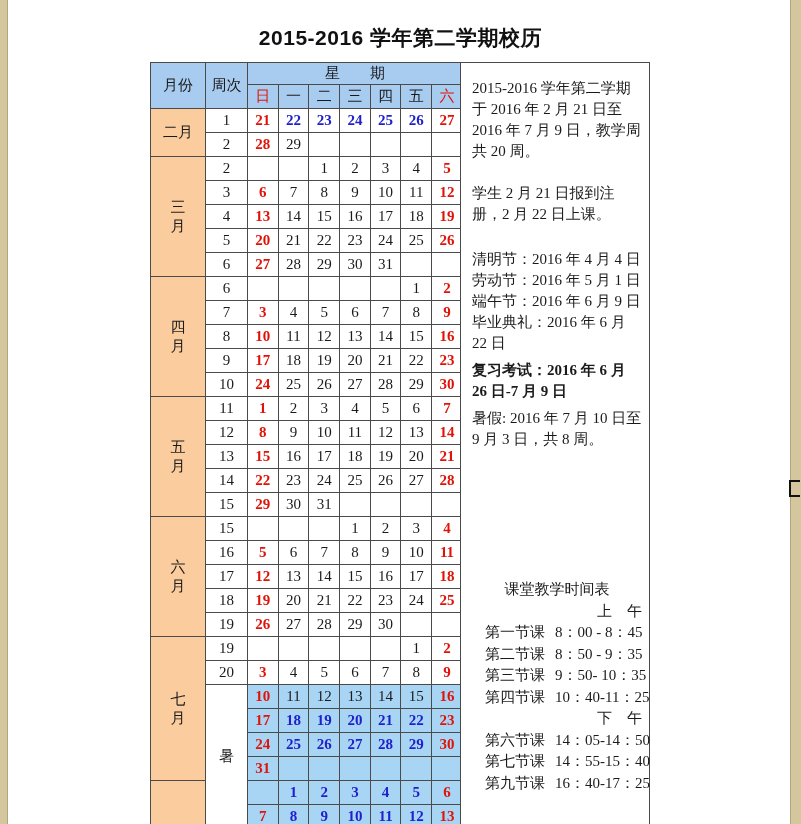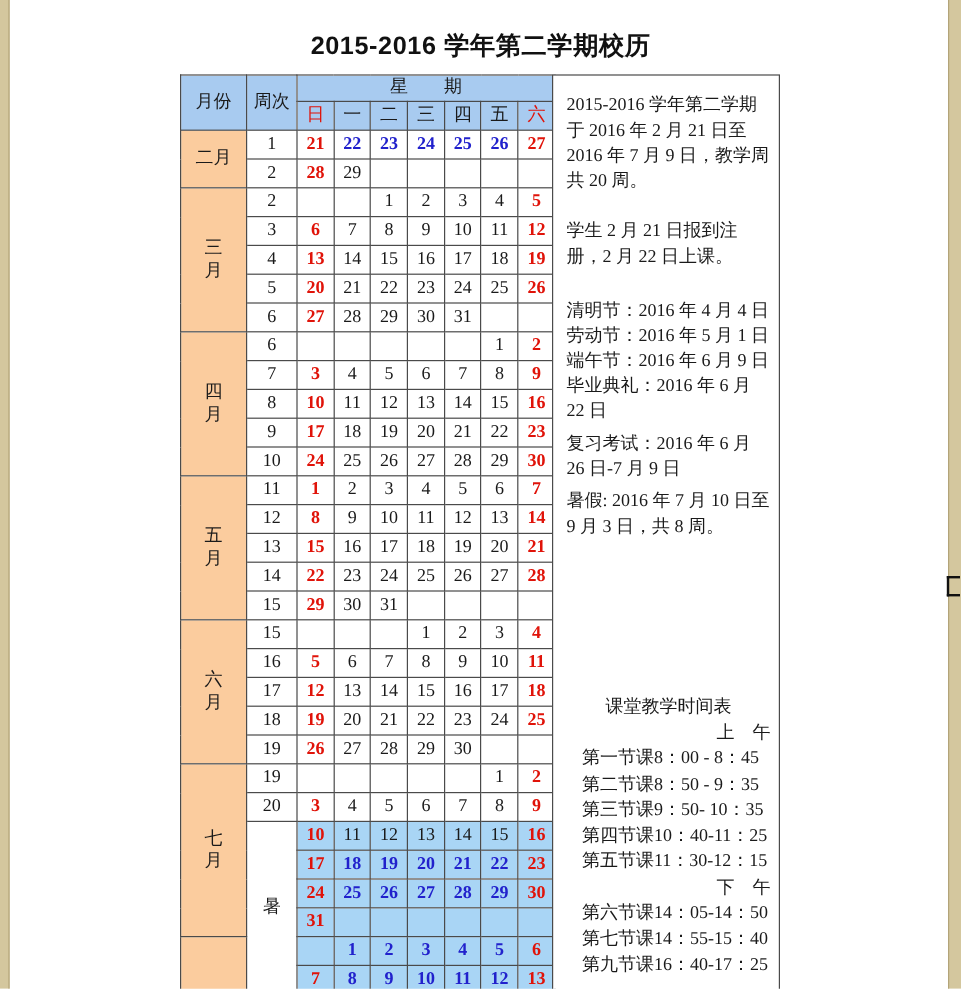--- a/index.html
+++ b/index.html
@@ -25,25 +25,25 @@
   .week-cell{background:#ffffff;}
   .summer{background:var(--summer-bg,#a9d5f5);}
   .num-red{color:var(--red,#e01309);font-weight:bold;}
   .num-blue{color:var(--blue,#2121cc);font-weight:bold;}
   .notes{position:absolute;left:460px;top:62px;width:190px;height:780px;
     border:1px solid #4a4a4a;box-sizing:border-box;background:#fff;
     padding:15px 7px 0 11px;font-size:15px;line-height:21px;z-index:1;}
   .notes p{margin:0 0 21px 0;}
   .notes p.p2{margin-bottom:24px;}
   .holidays{margin-bottom:6px;}
-  .notes p.exam{margin-bottom:6px;}
+  .notes p.exam{margin-bottom:6px;font-weight:bold;}
   .notes p.vac{margin-bottom:0;}
   .sched-title{margin-top:129px;text-align:center;line-height:21.5px;}
   .sched-label{text-align:right;line-height:21.5px;}
-  .sched-row{display:flex;padding-left:13px;line-height:21.5px;}
+  .sched-row{display:flex;padding-left:13px;gap:10px;line-height:21.5px;}
   .sched-row .sn{flex:0 0 auto;}
   .sched-row .st{flex:0 0 auto;}
 </style>
 </head>
 <body>
 
 <div class="edge edge-left"></div>
 <div class="edge edge-right"></div>
 <div class="bracket"></div>
 
@@ -413,24 +413,20 @@
         <span class="st">8：50 - 9：35</span>
       </div>
       <div class="sched-row">
         <span class="sn">第三节课</span>
         <span class="st">9：50- 10：35</span>
       </div>
       <div class="sched-row">
         <span class="sn">第四节课</span>
         <span class="st">10：40-11：25</span>
       </div>
-      <div class="sched-row">
-        <span class="sn">第五节课</span>
-        <span class="st">11：30-12：15</span>
-      </div>
       <div class="sched-label">下　午</div>
       <div class="sched-row">
         <span class="sn">第六节课</span>
         <span class="st">14：05-14：50</span>
       </div>
       <div class="sched-row">
         <span class="sn">第七节课</span>
         <span class="st">14：55-15：40</span>
       </div>
       <div class="sched-row">

